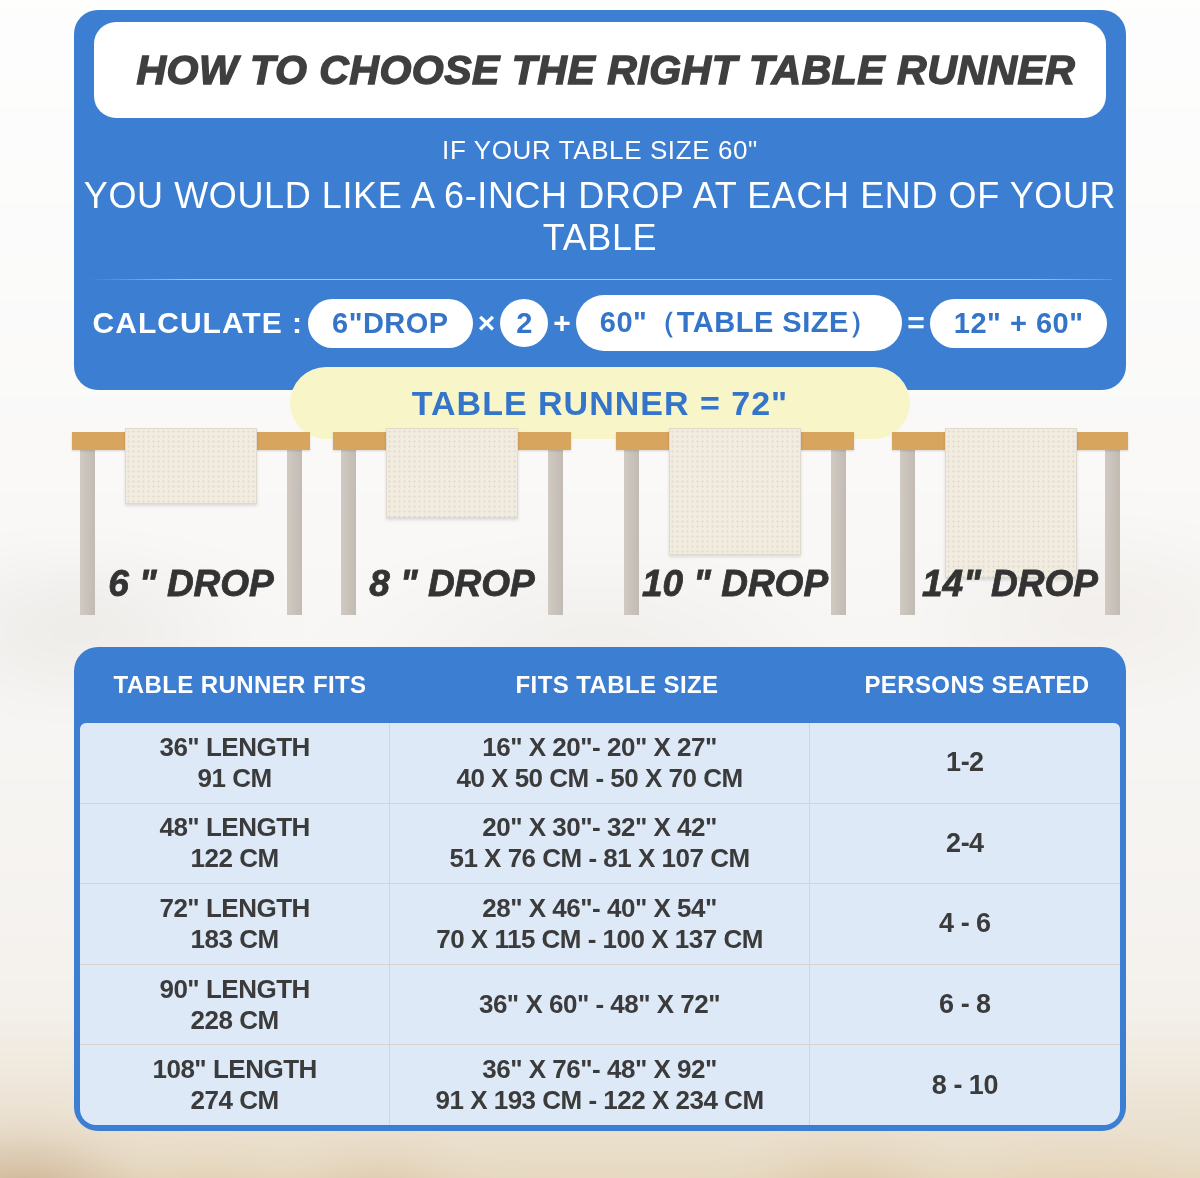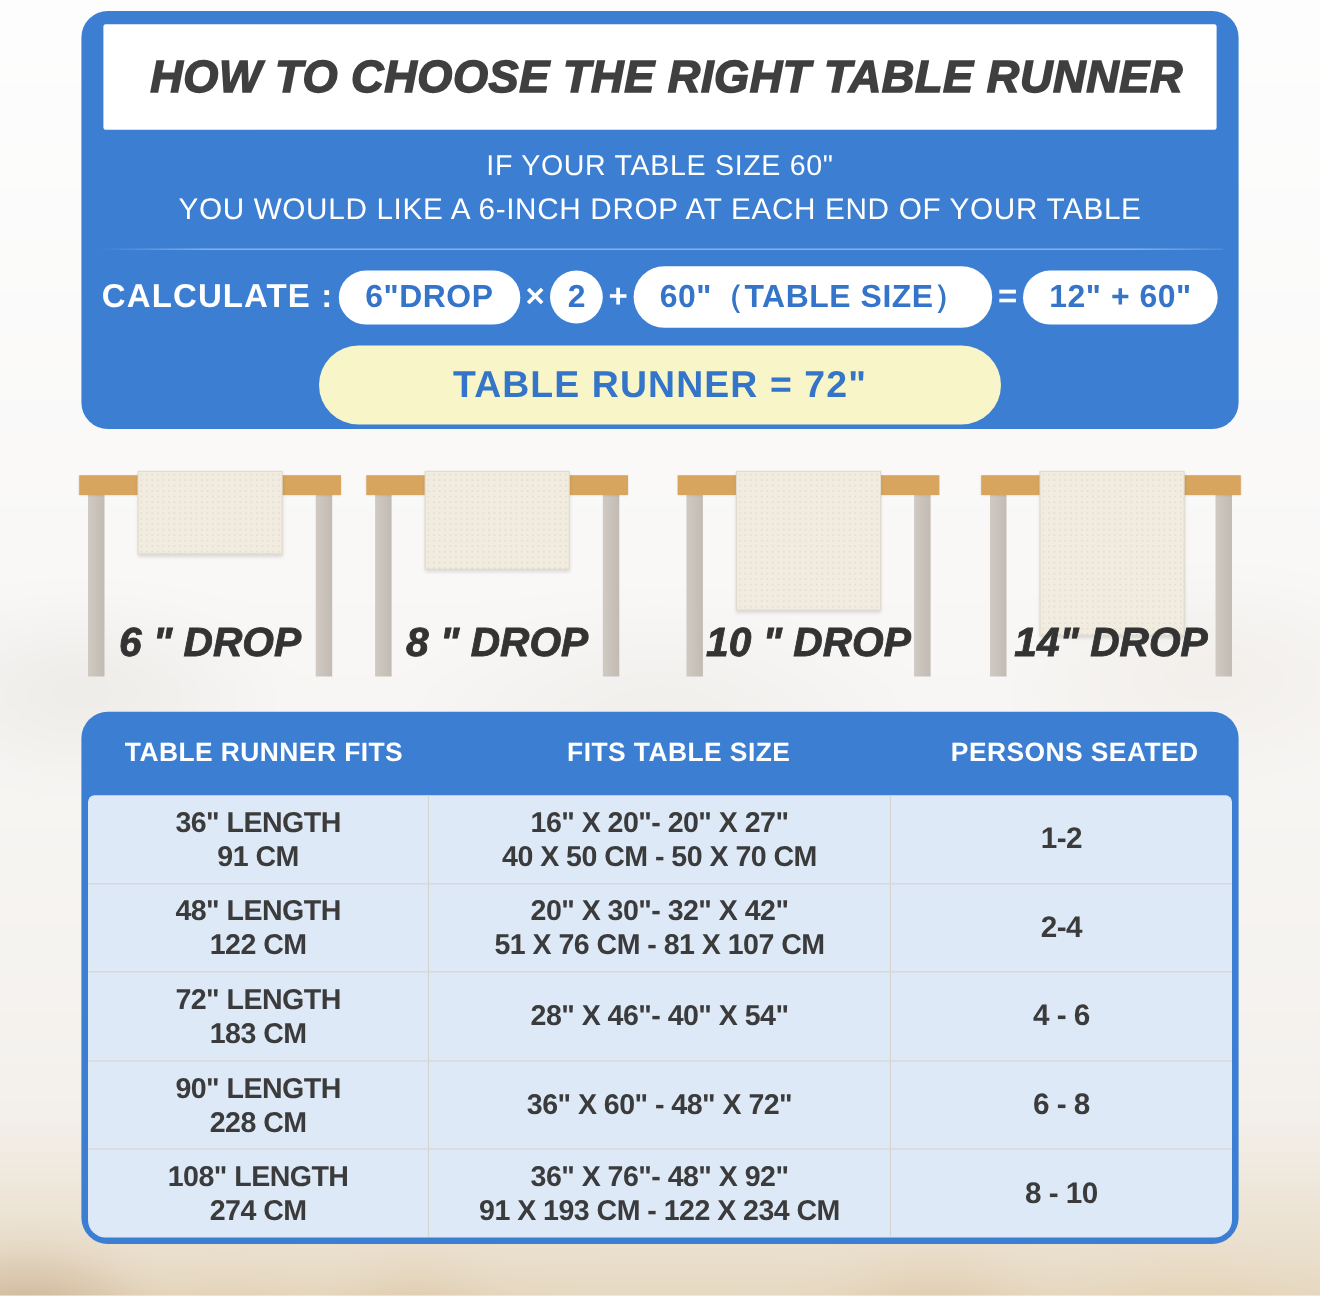--- a/index.html
+++ b/index.html
@@ -18,27 +18,27 @@
       radial-gradient(220px 150px at 87% 101%, rgba(224,197,156,.60), transparent 70%),
       radial-gradient(340px 160px at 50% 55%,  rgba(233,230,226,.50), transparent 70%),
       radial-gradient(280px 140px at 88% 52%,  rgba(238,234,229,.70), transparent 70%),
       radial-gradient(260px 130px at 10% 53%,  rgba(230,227,223,.60), transparent 70%),
       linear-gradient(180deg,#fefefe 0%,#f9f8f7 45%,#f4f1ed 82%,#e9ddc9 94%,#dfcdab 100%);
   }
 
   
   .panel{ position:absolute; left:74px; width:1052px; background:#3b7ed2; border-radius:24px; }
   .top-panel{ top:10px; height:380px; text-align:center; }
-  .title-box{ margin:12px 20px 0; height:96px; background:#ffffff; border-radius:2px;
+  .title-box{ margin:12px 20px 0; height:96px; background:#ffffff; border-radius:22px;
               display:flex; align-items:center; justify-content:center;padding-left:12px; }
   .title-box h1{ margin:0; font-size:41px; font-weight:bold; font-style:italic; color:#3f3f3f;
                  letter-spacing:.5px; -webkit-text-stroke:1.4px #3f3f3f; white-space:nowrap; }
   .intro-line{ margin:0; color:#ffffff; letter-spacing:.6px; }
   .intro-line.l1{ margin-top:17px; font-size:26px; }
-  .intro-line.l2{ margin-top:9px;  font-size:27px; }
+  .intro-line.l2{ margin-top:9px;  font-size:36px; }
   .divider{ height:1px; margin:20px 14px 0;
             background:linear-gradient(90deg, rgba(255,255,255,0) 0%, rgba(255,255,255,.55) 10%,
                        rgba(255,255,255,.55) 92%, rgba(255,255,255,.15) 100%); }
   .formula{ margin-top:15px; display:flex; align-items:center; justify-content:center; gap:5px; }
   .f-label{ color:#fff; font-size:30px; font-weight:bold; letter-spacing:1px; }
   .pill{ background:#fff; color:#3474c9; font-size:29px; font-weight:bold;
          border-radius:28px; padding:8px 24px; white-space:nowrap; letter-spacing:.5px; }
   .circle{ background:#fff; color:#3474c9; width:48px; height:48px; border-radius:50%;
            font-size:29px; font-weight:bold; line-height:48px; }
   .op{ color:#fff; font-size:30px; font-weight:bold; }
@@ -169,20 +169,21 @@
         </div>
         <div class="cell c3">2-4</div>
       </div>
       <div class="row">
         <div class="cell c1">
           <span>72" LENGTH</span>
           <span>183 CM</span>
         </div>
         <div class="cell c2">
           <span>28" X 46"- 40" X 54"</span>
+          <span>70 X 115 CM - 100 X 137 CM</span>
         </div>
         <div class="cell c3">4 - 6</div>
       </div>
       <div class="row">
         <div class="cell c1">
           <span>90" LENGTH</span>
           <span>228 CM</span>
         </div>
         <div class="cell c2">
           <span>36" X 60" - 48" X 72"</span>

